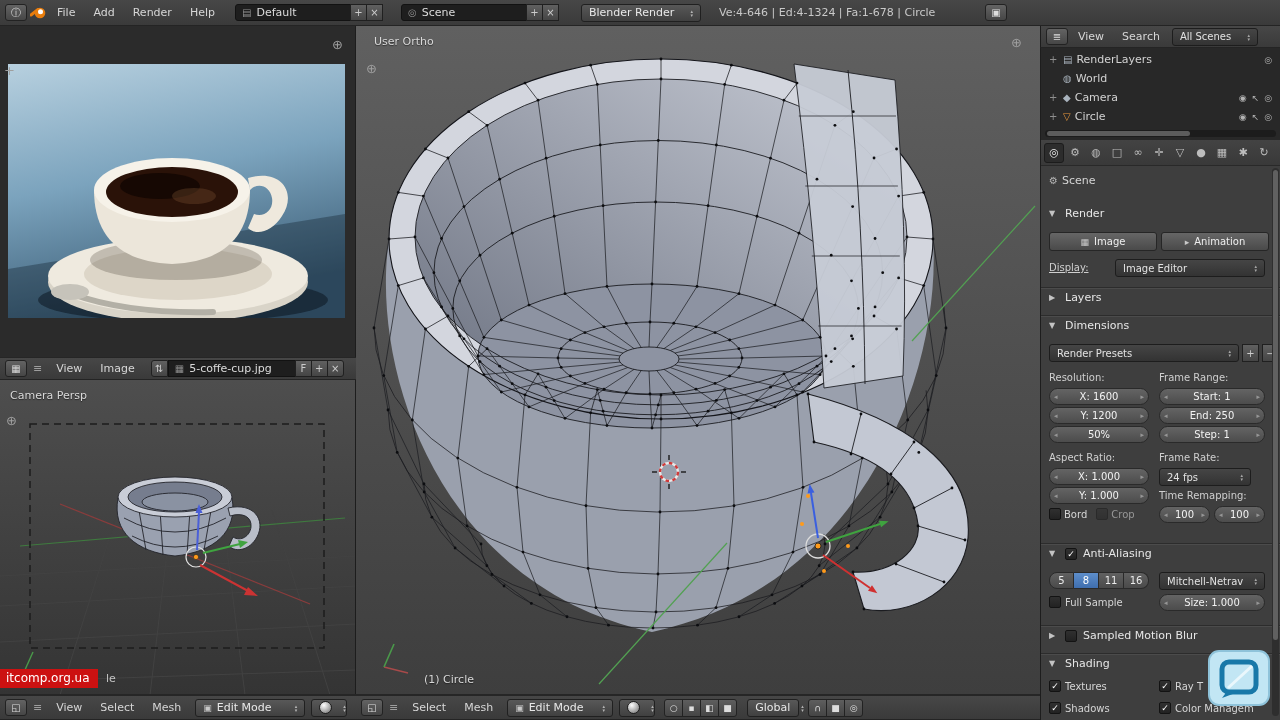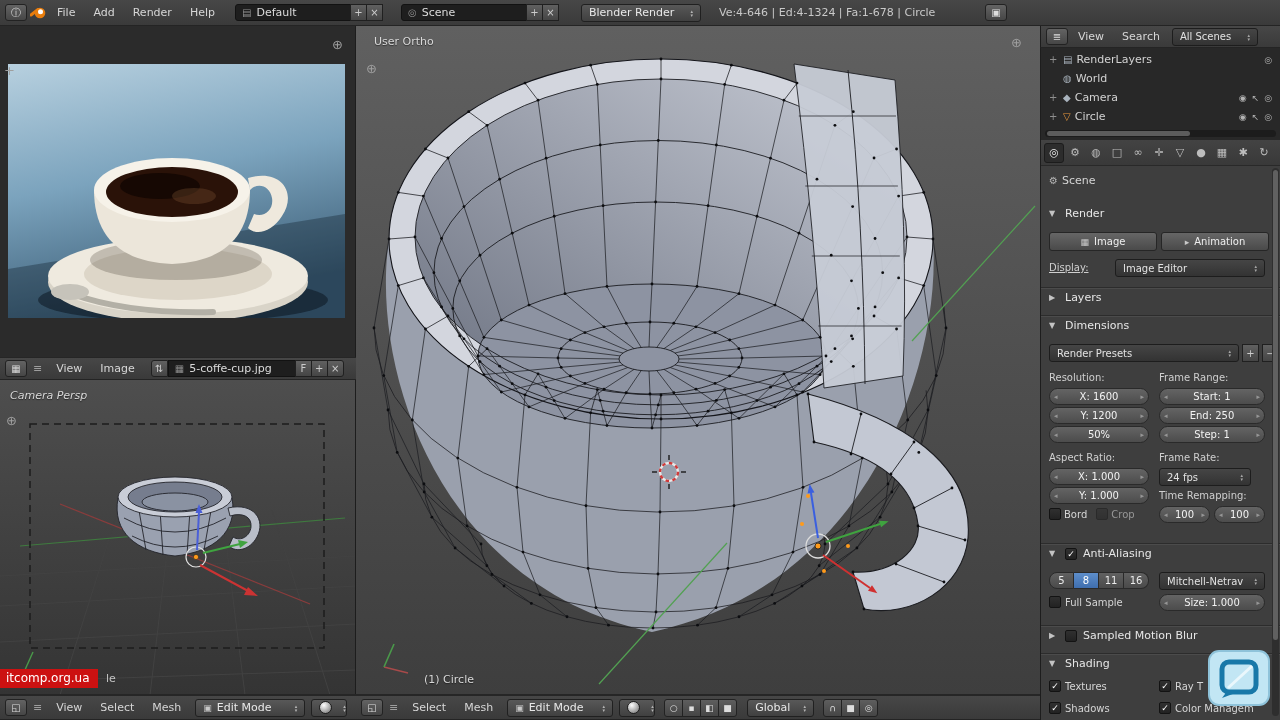--- a/index.html
+++ b/index.html
@@ -176,21 +176,21 @@
     <line x1="197" y1="170" x2="199" y2="132" stroke="#4a5fd8" stroke-width="2"></line>
     <path d="M199,124 L195.5,133 L202.5,133 Z" fill="#4a5fd8"></path>
     <line x1="203" y1="173" x2="240" y2="164" stroke="#3fa33f" stroke-width="2"></line>
     <path d="M248,162 L238,160 L240,168 Z" fill="#3fa33f"></path>
     <line x1="200" y1="185" x2="250" y2="212" stroke="#cc3333" stroke-width="2"></line>
     <path d="M258,216 L248,207 L244,215 Z" fill="#cc3333"></path>
     <circle cx="196" cy="177" r="2.6" fill="#ff9a1a" stroke="#222" stroke-width="0.6"></circle>
     <line x1="24" y1="292" x2="44" y2="297" stroke="#9a4444" stroke-width="1.4"></line>
     <line x1="24" y1="292" x2="33" y2="272" stroke="#4a9a4a" stroke-width="1.4"></line>
   </svg>
-  <span class="vplabel" style="left:10px;top:9px;font-style:italic;">Camera Persp</span>
+  <span class="vplabel" style="left:10px;top:9px;">Camera Persp</span>
   <span class="corner" style="left:6px;top:34px;">⊕</span>
 </div>
 
 <div class="abs bar" style="left:0;top:695px;width:356px;height:25px;border-top:1px solid #262626;">
   <span class="edbtn">
       <i>◱</i>
     </span>
   <span class="menu" style="padding:2px 4px;color:#9e9e9e">≡</span>
   <span class="menu">View</span>
   <span class="menu">Select</span>
@@ -552,21 +552,21 @@
   </span>
   <span class="dd" style="width:36px;margin-left:4px">
       <span class="ball"></span>
     </span>
   <span class="grp" style="margin-left:8px">
     <span class="tbtn" style="border-radius:3px 0 0 3px">○</span>
     <span class="tbtn">▪</span>
     <span class="tbtn">◧</span>
     <span class="tbtn" style="border-radius:0 3px 3px 0">■</span>
   </span>
-  <span class="dd" style="width:67px;margin-left:8px">
+  <span class="dd" style="width:52px;margin-left:8px">
       <u>Global</u>
     </span>
   <span class="grp" style="margin-left:8px">
     <span class="tbtn" style="border-radius:3px 0 0 3px">∩</span>
     <span class="tbtn">■</span>
     <span class="tbtn" style="border-radius:0 3px 3px 0">◎</span>
   </span>
 </div>
 
 <div class="abs bar" style="left:1040px;top:26px;width:240px;height:22px;border-left:1px solid #1d1d1d;">

